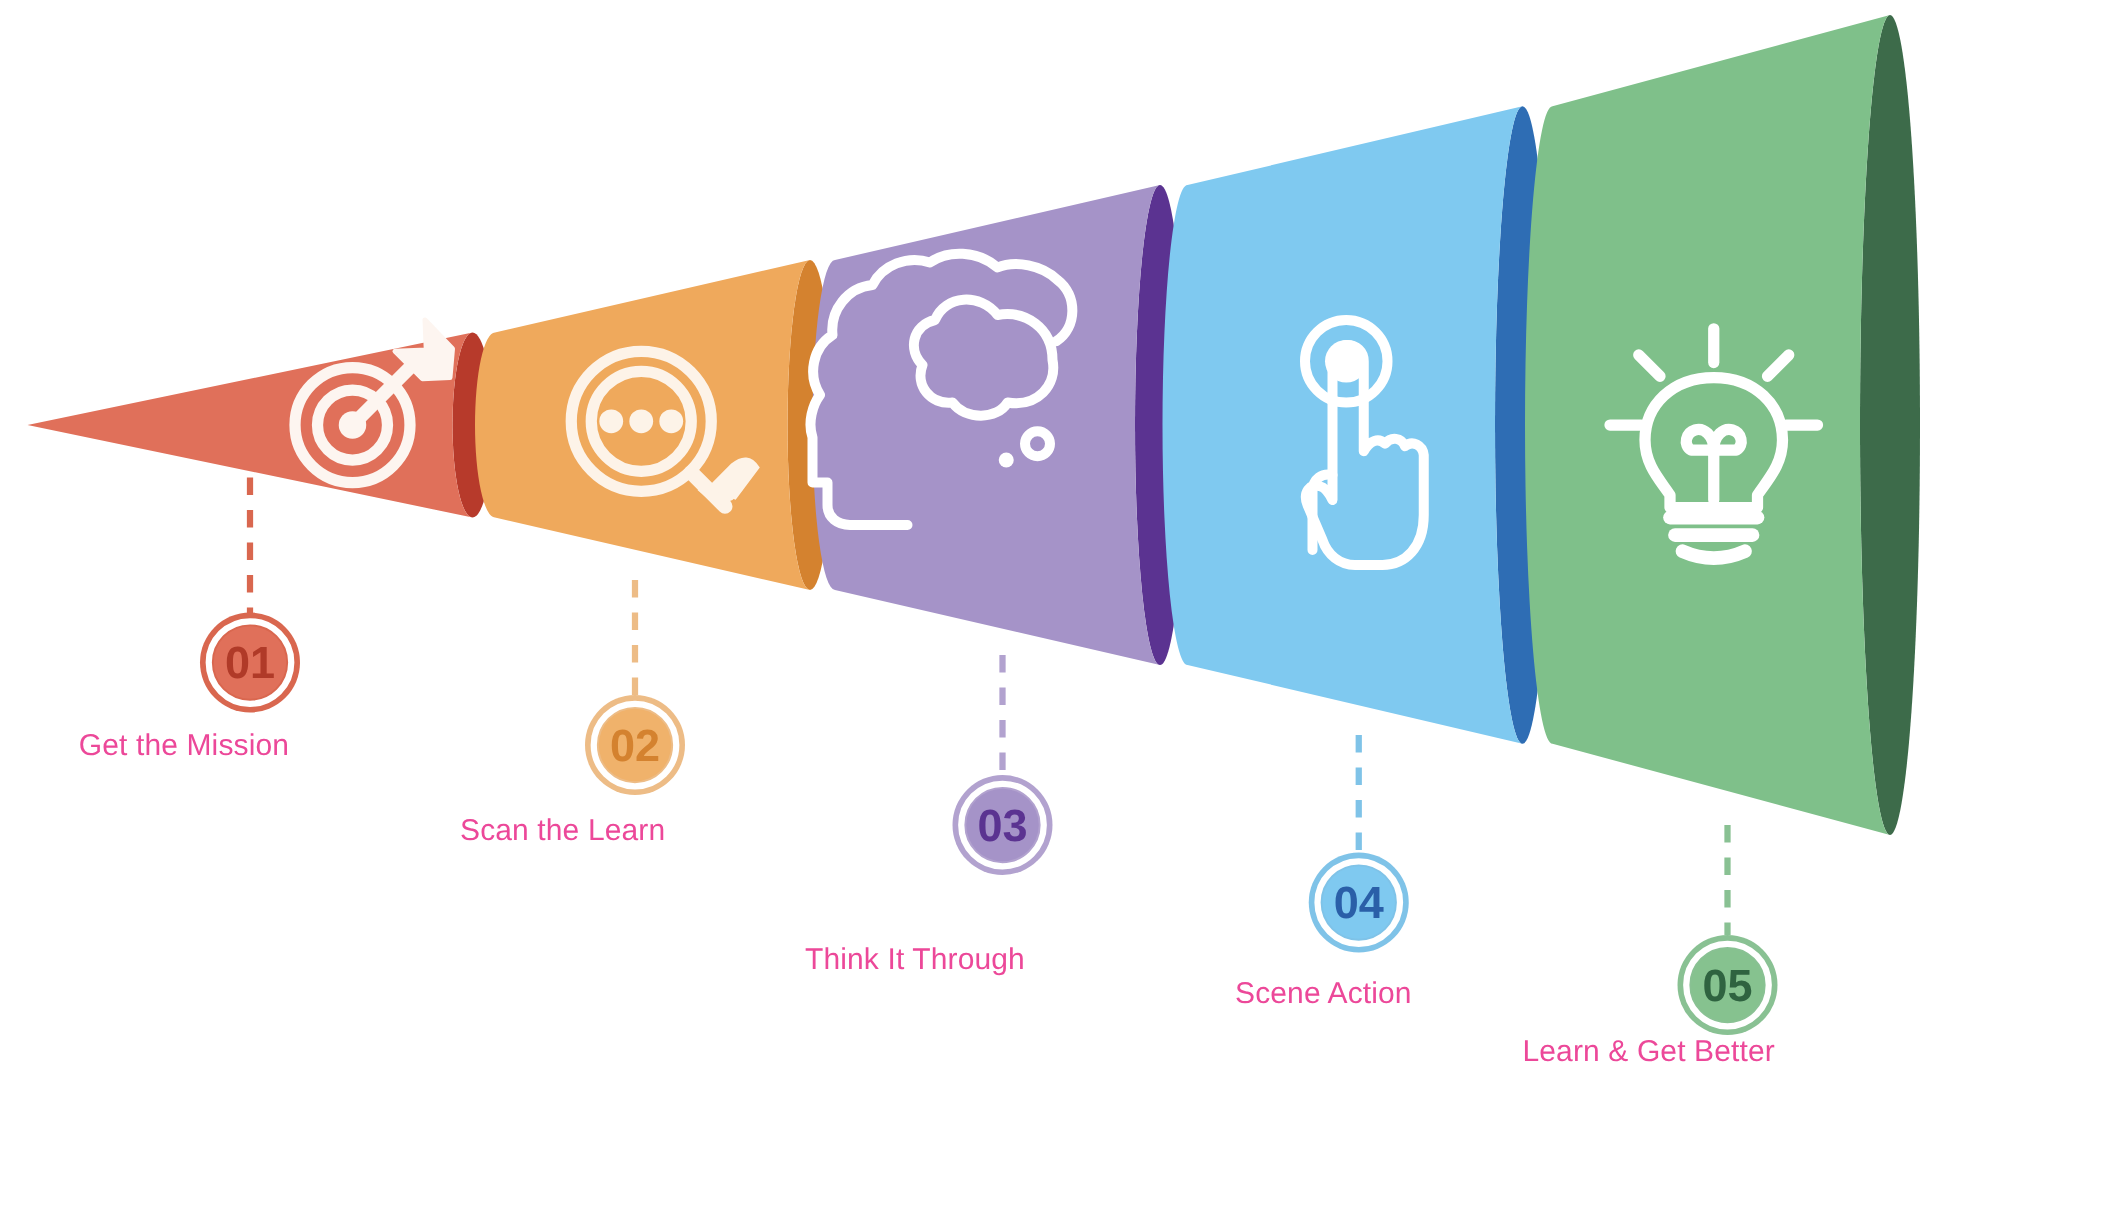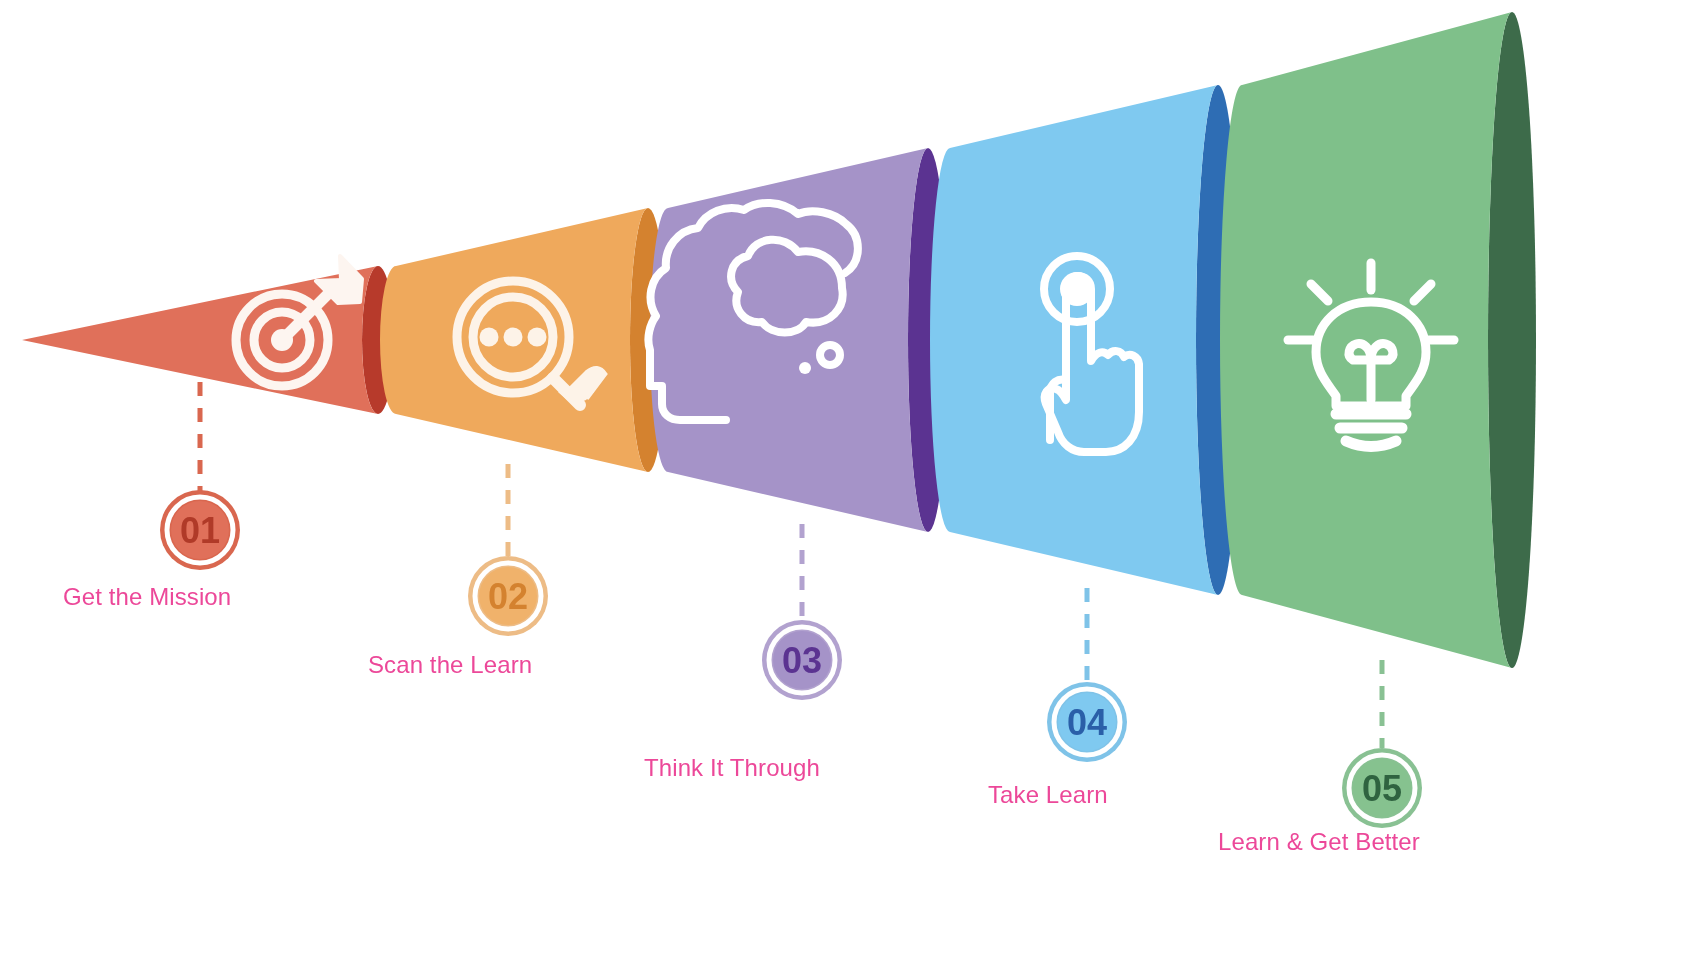--- a/index.html
+++ b/index.html
@@ -205,17 +205,17 @@
       </g>
     </g>
   </svg>
 
   <div class="step-label" style="left:63px; top:583px;">Get the Mission</div>
 
   <div class="step-label" style="left:368px; top:651px;">Scan the Learn</div>
 
   <div class="step-label" style="left:644px; top:718px;margin-top:36px;">Think It Through</div>
 
-  <div class="step-label" style="left:988px; top:781px;">Take Learn</div>
+  <div class="step-label" style="left:988px; top:781px;">Scene Action</div>
 
   <div class="step-label" style="left:1218px; top:828px;">Learn &amp; Get Better</div>
 
 </div>
 
 </body></html>

